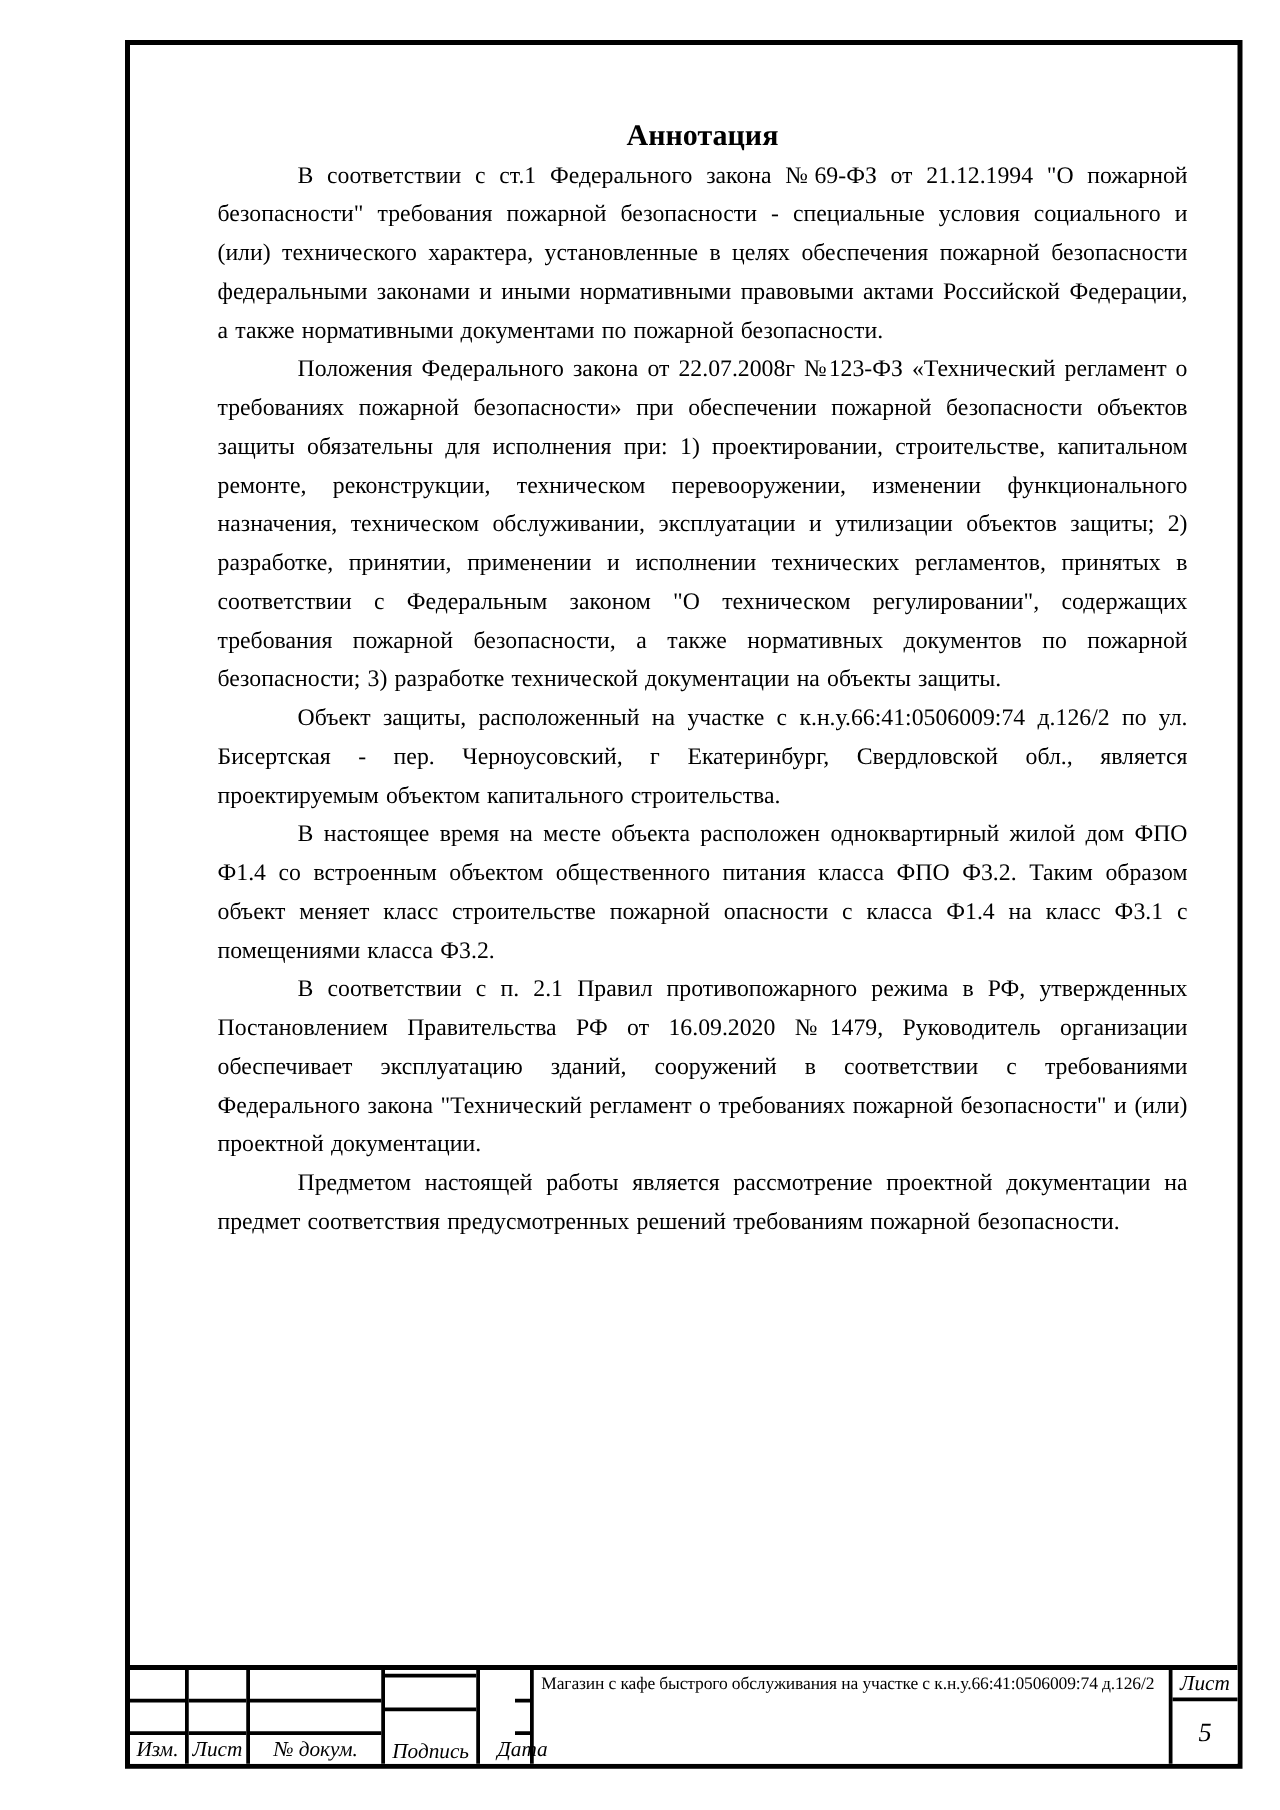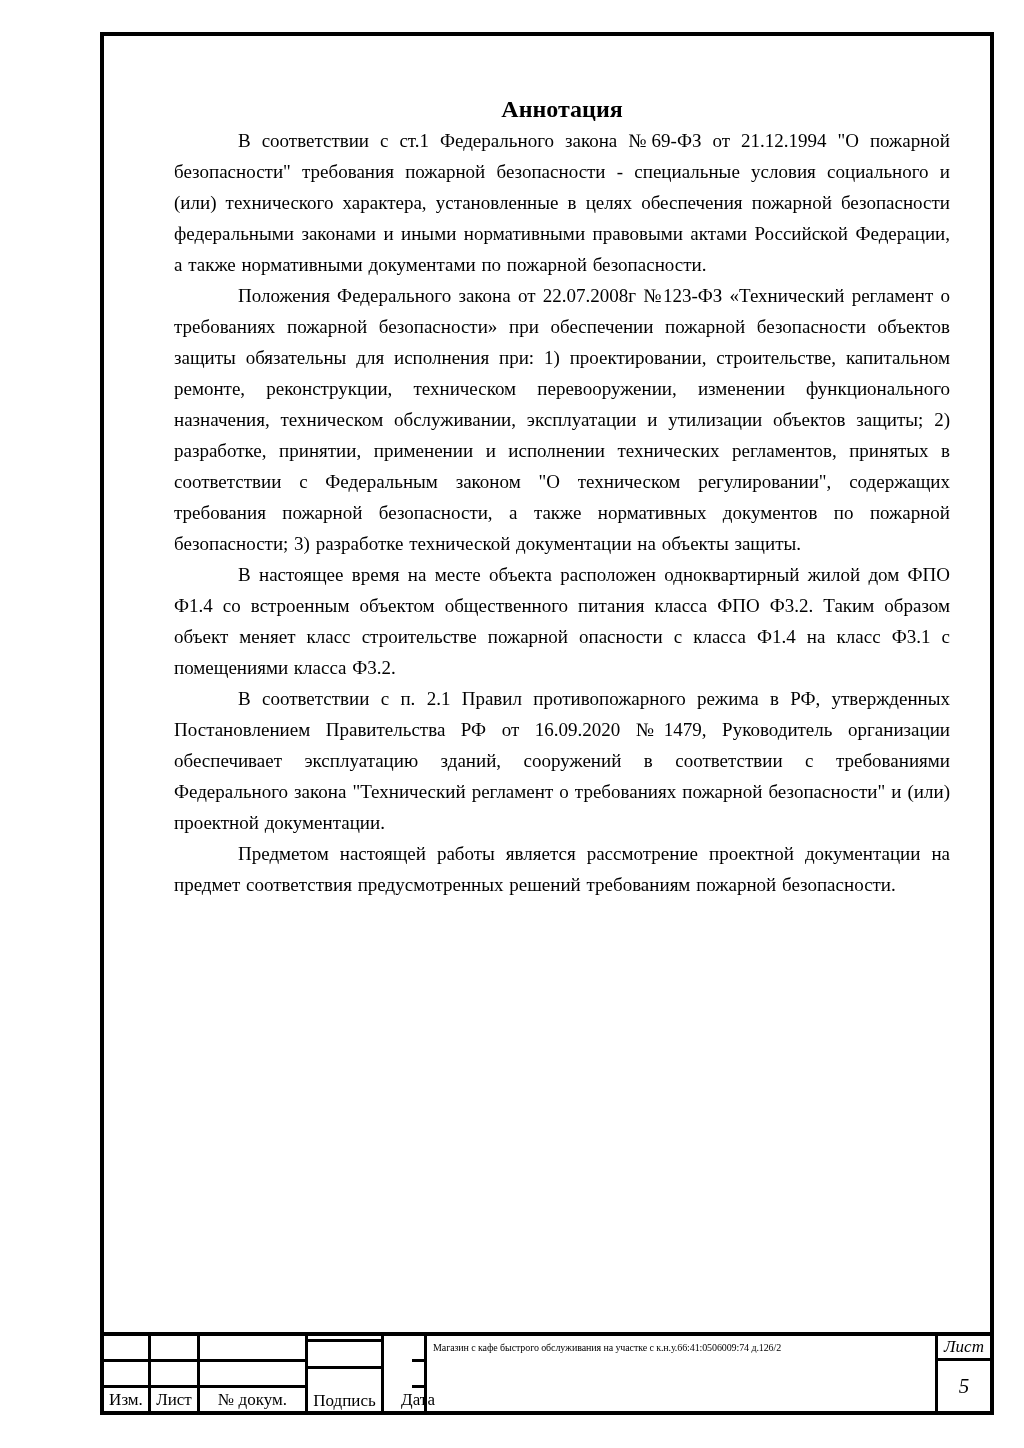--- a/index.html
+++ b/index.html
@@ -69,37 +69,38 @@
   .stamp-col .cell {
     flex: 1;
     border-bottom: 3px solid #000000;
     box-sizing: border-box;
   }
   .stamp-col .cell:last-child { border-bottom: none; }
   .label-cell {
     display: flex;
     align-items: center;
     justify-content: center;
+    font-style: italic;
     font-size: 17px;
     white-space: nowrap;
   }
   .c-izm  { width: 47px; }
   .c-list { width: 49px; }
   .c-doc  { width: 108px; }
   .c-sign { width: 76px; gap: 22px; }
   .c-date { width: 43px; padding-left: 28px; }
   .c-title {
     flex: 1;
     border-right: 3px solid #000000;
     box-sizing: border-box;
     padding: 3px 4px 0 6px;
     overflow: hidden;
   }
   .project-title {
-    font-size: 10px;
+    font-size: 14px;
     line-height: 18px;
     white-space: nowrap;
     letter-spacing: -0.1px;
   }
   .c-sheet {
     width: 52px;
     display: flex;
     flex-direction: column;
     box-sizing: border-box;
   }
@@ -125,20 +126,21 @@
 </head>
 <body>
 
 <div class="page">
   <div class="frame">
 
     <div class="content">
       <p class="heading">Аннотация</p>
       <p class="para">В соответствии с ст.1 Федерального закона №69-ФЗ от 21.12.1994 "О пожарной безопасности"  требования пожарной безопасности - специальные условия социального и (или) технического характера, установленные в целях обеспечения пожарной безопасности федеральными законами и иными нормативными правовыми актами Российской Федерации, а также нормативными документами по пожарной безопасности.</p>
       <p class="para">Положения Федерального закона от 22.07.2008г №123-ФЗ «Технический регламент о требованиях пожарной безопасности» при обеспечении пожарной безопасности объектов защиты обязательны для исполнения при: 1) проектировании, строительстве, капитальном ремонте, реконструкции, техническом перевооружении, изменении функционального назначения, техническом обслуживании, эксплуатации и утилизации объектов защиты; 2) разработке, принятии, применении и исполнении технических регламентов, принятых в соответствии с  Федеральным законом "О техническом регулировании", содержащих требования пожарной безопасности, а также нормативных документов по пожарной безопасности; 3) разработке технической документации на объекты защиты.</p>
+      <p class="para">Объект защиты, расположенный на участке с к.н.у.66:41:0506009:74 д.126/2 по ул. Бисертская - пер. Черноусовский, г Екатеринбург, Свердловской обл., является проектируемым объектом капитального строительства.</p>
       <p class="para">В настоящее время на месте объекта расположен одноквартирный жилой дом ФПО Ф1.4 со встроенным объектом общественного питания класса ФПО Ф3.2. Таким образом объект меняет класс строительстве пожарной опасности с класса Ф1.4 на класс Ф3.1 с помещениями класса Ф3.2.</p>
       <p class="para">В соответствии с п. 2.1 Правил противопожарного режима в РФ, утвержденных Постановлением Правительства РФ от 16.09.2020 №1479, Руководитель организации обеспечивает эксплуатацию зданий, сооружений в соответствии с требованиями Федерального закона "Технический регламент о требованиях пожарной безопасности" и (или) проектной документации.</p>
       <p class="para">Предметом настоящей работы является рассмотрение проектной документации на предмет соответствия предусмотренных решений требованиям пожарной безопасности.</p>
     </div>
 
     <div class="stamp">
 
       <div class="stamp-col c-izm">
         <div class="cell"></div>
         <div class="cell"></div>

